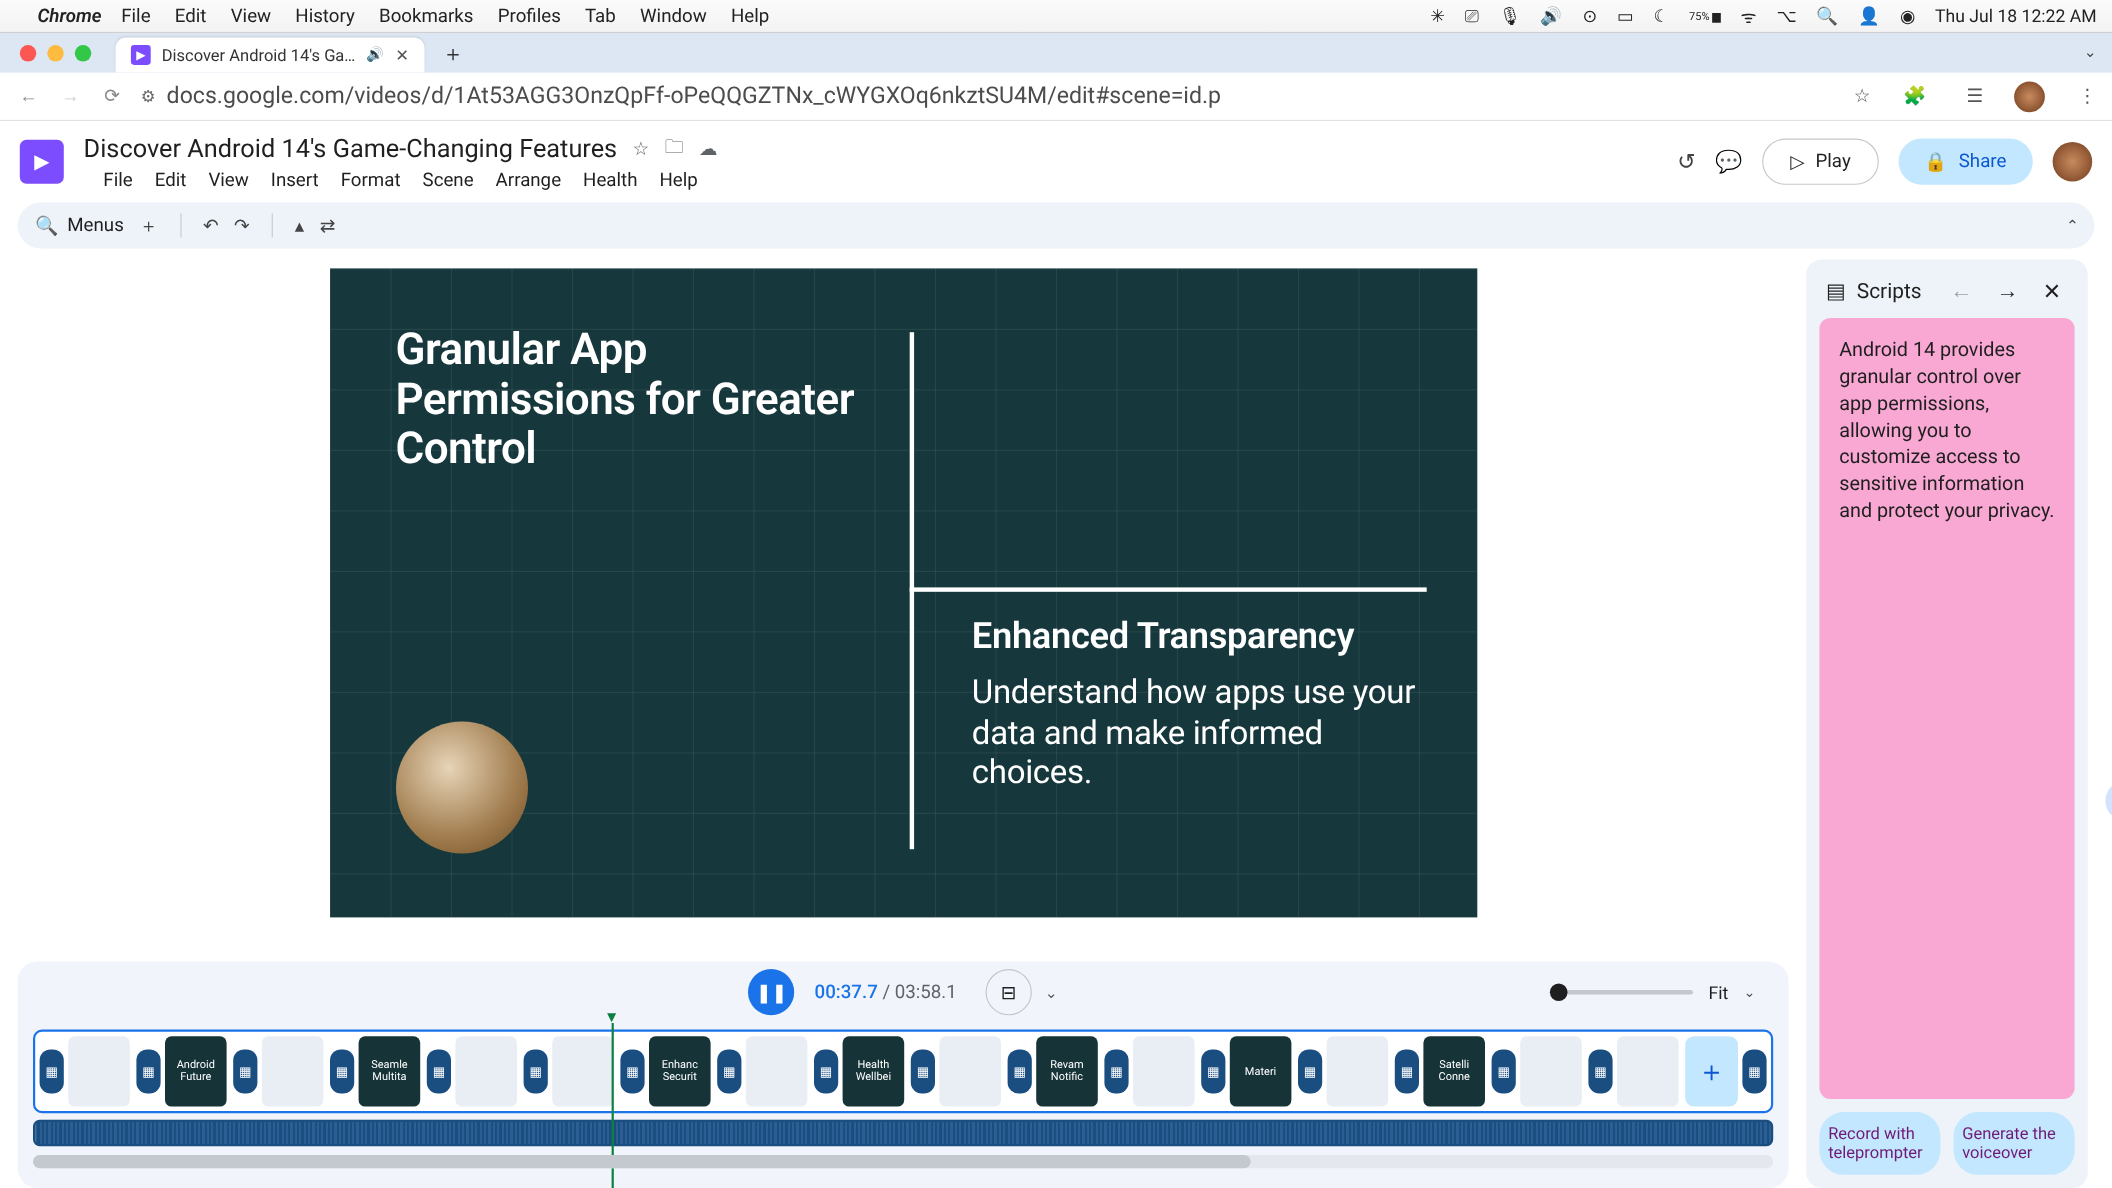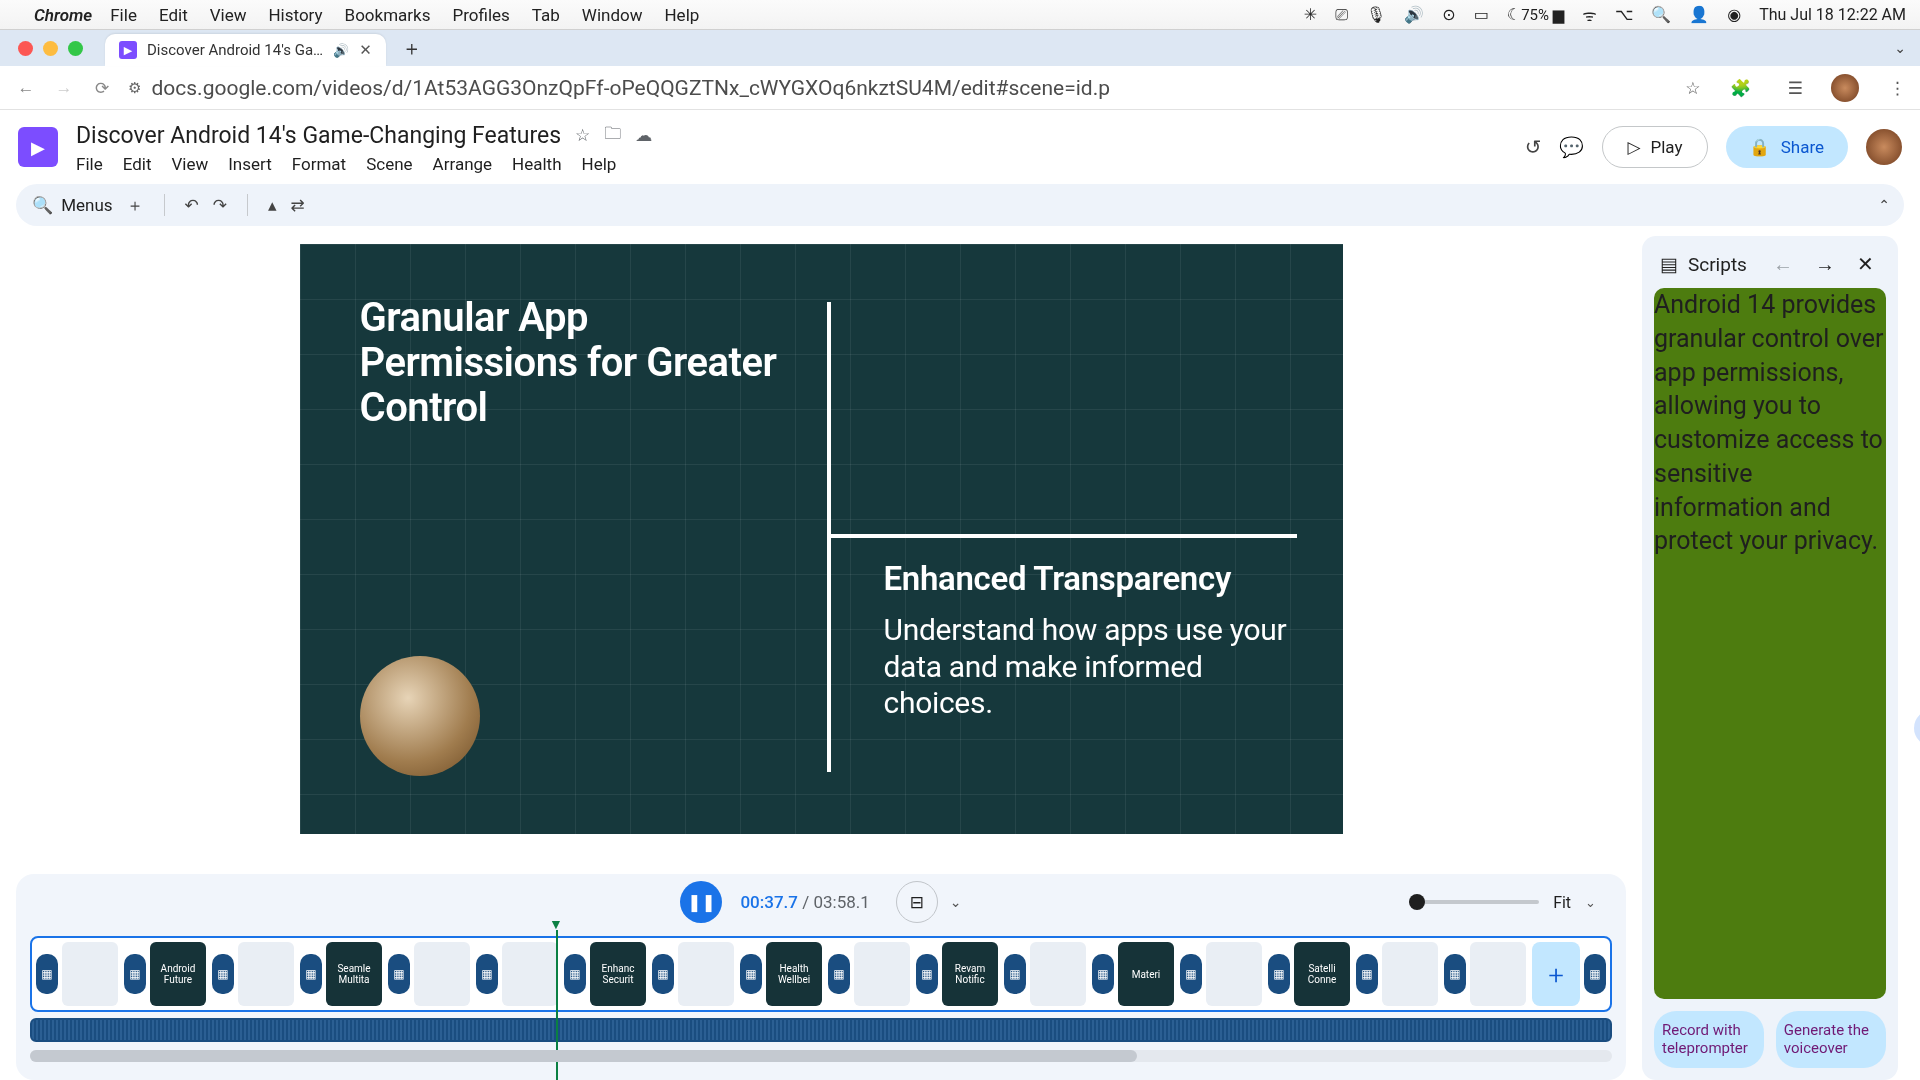--- a/index.html
+++ b/index.html
@@ -5,21 +5,21 @@
 * { margin:0; padding:0; box-sizing:border-box; font-family: -apple-system, BlinkMacSystemFont, "Segoe UI", Roboto, Arial, sans-serif; }
 html, body { width:1920px; height:1080px; overflow:hidden; background:#fff; }
 
 
 .mac-menubar { height:30px; background:linear-gradient(#fbfbfb,#f3f3f3); border-bottom:1px solid #d0d0d0; display:flex; align-items:center; padding:0 14px; font-size:17px; color:#222; }
 .mac-menubar .apple { font-size:19px; margin-right:20px; }
 .mac-menubar .app { font-weight:600; margin-right:18px;font-style:italic; }
 .mac-menubar .mi { margin-right:22px; }
 .mac-menubar .spacer { flex:1; }
 .mac-menubar .ri { margin-left:18px; font-size:16px; }
-.mac-menubar .battery { font-size:15px; }
+.mac-menubar .battery { margin-left:18px; font-size:10px; }
 .mac-menubar .clock { margin-left:18px; font-size:16px; }
 
 
 .tabstrip { height:36px; background:#dde7f3; display:flex; align-items:flex-end; padding-left:12px; position:relative; }
 .traffic { display:flex; gap:10px; align-items:center; padding:0 6px 10px 6px; }
 .traffic span { width:15px; height:15px; border-radius:50%; display:block; }
 .tl-red{background:#fc5753;} .tl-yel{background:#fdbc40;} .tl-grn{background:#33c748;}
 .tab { background:#fff; height:32px; border-radius:10px 10px 0 0; display:flex; align-items:center; padding:0 14px; margin-left:16px; font-size:15px; color:#333; gap:10px; box-shadow:0 -1px 2px rgba(0,0,0,.08); }
 .tab .favicon { width:18px; height:18px; background:#7c4dff; border-radius:3px; display:flex; align-items:center; justify-content:center; color:#fff; font-size:11px; }
 .tab .close { font-size:15px; color:#555; }
@@ -32,21 +32,21 @@
 .addrbar .url { flex:1; display:flex; align-items:center; gap:10px; }
 .addrbar .url .site-chip { color:#666; font-size:15px; }
 .addrbar .url .text { color:#4c4c4c; font-size:21px; }
 .addrbar .ri { margin-left:16px; color:#555; }
 .addrbar .avatar { width:28px; height:28px; border-radius:50%; background:radial-gradient(#c98b5e,#6e3a1c); margin-left:14px; }
 
 
 .app-area { height:970px; display:flex; flex-direction:column; }
 .titlebar { height:68px; display:flex; align-items:center; padding:6px 18px 0 18px; }
 .app-logo { width:40px; height:40px; background:#7c4dff; border-radius:6px; display:flex; align-items:center; justify-content:center; color:#fff; font-size:18px; margin-right:18px; }
-.title-col { display:flex; flex-direction:column; }
+.title-col { display:flex; flex-direction:column;align-items:center; }
 .doc-title-row { display:flex; align-items:center; gap:14px; }
 .doc-title { font-size:23px; color:#1f1f1f; }
 .doc-title-row .ic { color:#5f6368; font-size:17px; }
 .menu-row { display:flex; gap:20px; font-size:17px; color:#1f1f1f; margin-top:4px; }
 .titlebar .spacer { flex:1; }
 .title-actions { display:flex; align-items:center; gap:18px; }
 .title-actions .icobtn { color:#444; font-size:20px; }
 .play-btn { height:42px; padding:0 24px; border:1px solid #c4c7c9; border-radius:22px; display:flex; align-items:center; gap:10px; font-size:17px; color:#1f1f1f; background:#fff; }
 .share-btn { height:42px; padding:0 24px; border-radius:22px; display:flex; align-items:center; gap:10px; font-size:17px; color:#0b57d0; background:#c2e7ff; }
 .title-avatar { width:36px; height:36px; border-radius:50%; background:radial-gradient(#c98b5e,#6e3a1c); }
@@ -102,21 +102,21 @@
 .audio-track { margin-top:6px; height:24px; border:2px solid #1a4d80; border-radius:6px; background:repeating-linear-gradient(90deg,#2b5f93 0 2px,#1a4d80 2px 4px); }
 .hscroll { margin-top:8px; height:12px; background:#e4e8ee; border-radius:6px; position:relative; }
 .hscroll .thumb { position:absolute; left:0; width:70%; height:100%; background:#c4c9d0; border-radius:6px; }
 
 
 .scripts-panel { width:304px; background:#eef3fa; border-radius:14px; display:flex; flex-direction:column; padding:12px; }
 .scripts-head { display:flex; align-items:center; gap:10px; font-size:19px; color:#1f1f1f; padding:4px 6px 12px 6px; }
 .scripts-head .spacer { flex:1; }
 .scripts-head .nav { font-size:20px; color:#1f1f1f; padding:0 6px; }
 .scripts-head .nav.dim { color:#9aa0a6; }
-.script-body { flex:1; background:#4d7c0f; border-radius:10px; font-size:25px; line-height:1.35; color:#1f1f1f; }
+.script-body { flex:1; background:#f9a8d4; border-radius:10px; padding:18px; font-size:18px; line-height:1.35; color:#1f1f1f; }
 .scripts-actions { display:flex; gap:12px; margin-top:12px; }
 .pill { flex:1; background:#c2e7ff; color:#701a75; border-radius:22px; padding:10px 8px; font-size:15px; text-align:left; line-height:1.25; }
 
 
 .minirail { width:46px; display:flex; flex-direction:column; align-items:center; gap:26px; padding-top:40px; }
 .minirail .mi { width:36px; height:36px; border-radius:50%; display:flex; align-items:center; justify-content:center; color:#444; font-size:19px; }
 .minirail .mi.rec { color:#000; }
 .minirail .mi.rec::before{content:"◉";}
 </style>
 </head>

